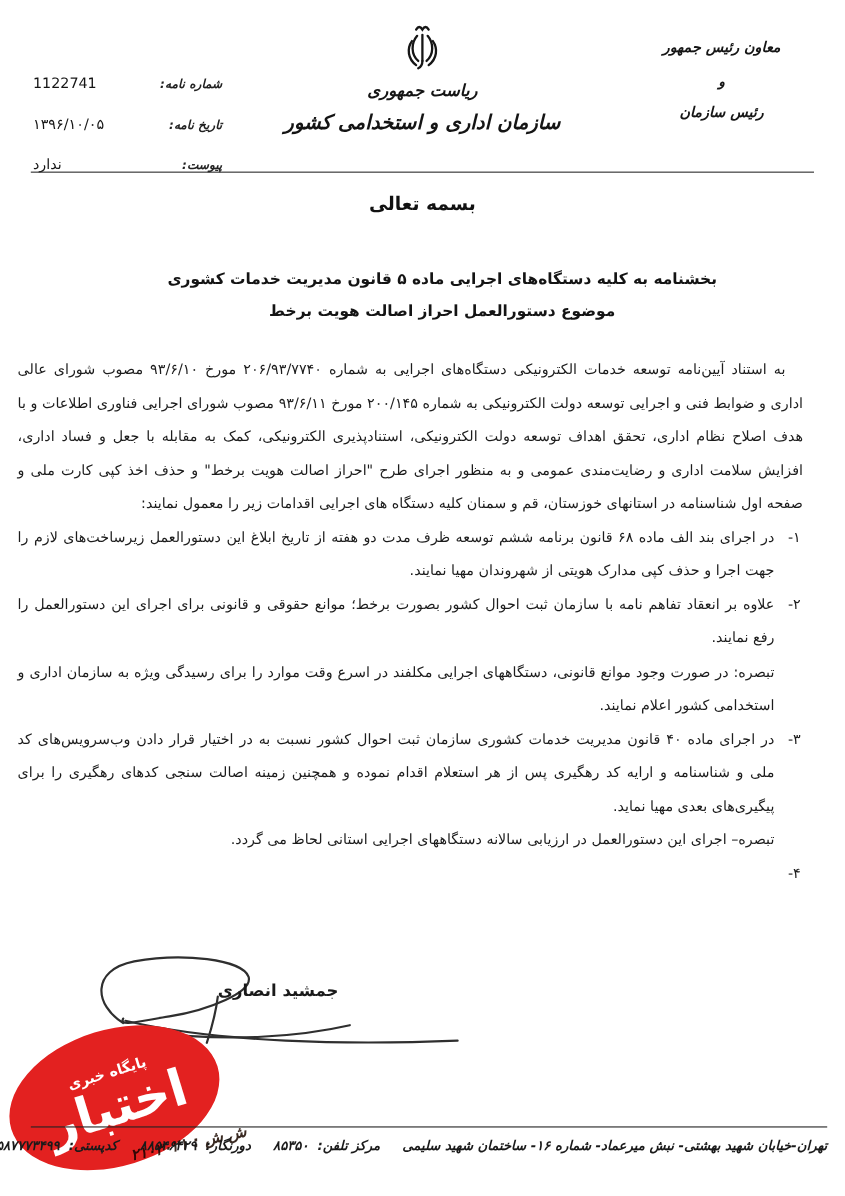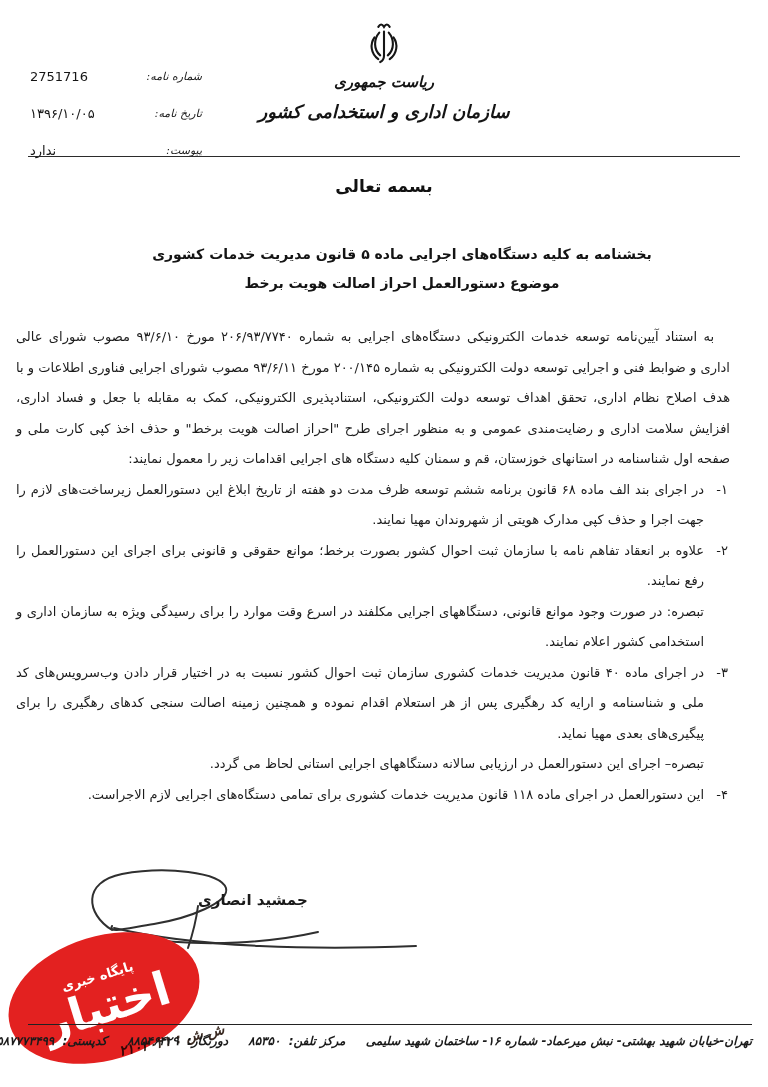--- a/index.html
+++ b/index.html
@@ -12,21 +12,21 @@
     font-style:italic;font-weight:bold;font-size:13px;color:#161616;}
   .hdr-right .l1{margin-bottom:16px;}
   .hdr-right .l2{margin-bottom:14px;font-size:12px;}
   .emblem{position:absolute;top:20px;left:50%;transform:translateX(-50%);}
   .org1{position:absolute;top:73px;left:0;right:0;text-align:center;
     font-style:italic;font-weight:bold;font-size:15px;color:#141414;}
   .org2{position:absolute;top:101px;left:0;right:0;text-align:center;
     font-style:italic;font-weight:bold;font-size:18px;color:#141414;}
   .meta{position:absolute;top:58px;left:30px;width:172px;}
   .meta-row{display:flex;justify-content:space-between;align-items:center;height:37px;}
-  .meta-label{font-style:italic;font-weight:normal;font-size:11px;color:#222;}
+  .meta-label{font-style:italic;font-weight:bold;font-size:11px;color:#222;}
   .meta-value{font-size:13px;color:#151515;}
   .hdr-rule{position:absolute;top:156px;left:28px;right:28px;border-top:1.6px solid #2b2b2b;}
   
   .besmele{position:absolute;top:176px;left:0;right:0;text-align:center;
     font-weight:bold;font-size:17px;color:#111;}
   .title{position:absolute;top:240px;left:0;right:0;text-align:center;
     font-weight:bold;font-size:14px;line-height:29px;color:#141414;padding-left:36px;}
   
   .body-text{position:absolute;top:322px;right:38px;left:16px;
     font-size:13px;line-height:30.5px;text-align:justify;color:#1c1c1c;}
@@ -53,39 +53,44 @@
     font-size:12px;font-style:italic;font-weight:bold;color:#1a1a1a;z-index:3;white-space:nowrap;}
   .ftr span{display:inline-block;}
   .ftr .gap{margin-left:16px;}
   .ftr .num{margin-left:4px;}
 </style>
 </head>
 <body>
 
 <div class="page">
 
+  <div class="hdr-right">
+    <div class="l1">معاون رئیس جمهور</div>
+    <div class="l2">و</div>
+    <div class="l3">رئیس سازمان</div>
+  </div>
 
   <svg class="emblem" width="38" height="48" viewBox="0 0 40 50">
     <g fill="none" stroke="#161616" stroke-width="2.2" stroke-linecap="round">
       <path d="M14 7 Q17 2 20 7 Q23 2 26 7"></path>
       <path d="M20 12 L20 37"></path>
       <path d="M20 37 Q20 42 16 44"></path>
       <path d="M15 13 C9 20 9 31 16 37"></path>
       <path d="M25 13 C31 20 31 31 24 37"></path>
       <path d="M10 18 C5 25 6 35 14 41"></path>
       <path d="M30 18 C35 25 34 35 26 41"></path>
     </g>
   </svg>
   <div class="org1">ریاست جمهوری</div>
   <div class="org2">سازمان اداری و استخدامی کشور</div>
 
   <div class="meta">
     <div class="meta-row">
       <span class="meta-label">شماره نامه:</span>
-      <span class="meta-value">2751716</span>
+      <span class="meta-value">1122741</span>
     </div>
     <div class="meta-row">
       <span class="meta-label">تاریخ نامه:</span>
       <span class="meta-value">۱۳۹۶/۱۰/۰۵</span>
     </div>
     <div class="meta-row">
       <span class="meta-label">پیوست:</span>
       <span class="meta-value">ندارد</span>
     </div>
   </div>
@@ -113,21 +118,20 @@
     <div class="note">تبصره: در صورت وجود موانع قانونی، دستگاههای اجرایی مکلفند در اسرع وقت موارد را برای رسیدگی ویژه به سازمان اداری و استخدامی کشور اعلام نمایند.</div>
 
     <div class="item">
       <span class="item-num">۳-</span>
       <span>در اجرای ماده ۴۰ قانون مدیریت خدمات کشوری سازمان ثبت احوال کشور نسبت به در اختیار قرار دادن وب‌سرویس‌های کد ملی و شناسنامه و ارایه کد رهگیری پس از هر استعلام اقدام نموده و همچنین زمینه اصالت سنجی کدهای رهگیری را برای پیگیری‌های بعدی مهیا نماید.</span>
     </div>
     <div class="note">تبصره–  اجرای این دستورالعمل در ارزیابی سالانه دستگاههای اجرایی استانی لحاظ می گردد.</div>
 
     <div class="item">
       <span class="item-num">۴-</span>
-      <span>این دستورالعمل در اجرای ماده ۱۱۸ قانون مدیریت خدمات کشوری برای تمامی دستگاه‌های اجرایی لازم الاجراست.</span>
     </div>
   </div>
 
   <svg class="sig-svg" width="345" height="95" viewBox="0 0 345 95">
     <g fill="none" stroke="#2f2f2f" stroke-width="2" stroke-linecap="round">
       <path d="M34,66 C8,50 4,18 44,10 C88,2 142,8 148,24 C152,38 112,54 76,60 C50,64 30,70 34,62"></path>
       <path d="M36,64 C120,84 240,86 338,82"></path>
       <path d="M58,74 C130,84 196,78 240,68"></path>
       <path d="M120,42 C118,58 114,72 110,84"></path>
     </g>

